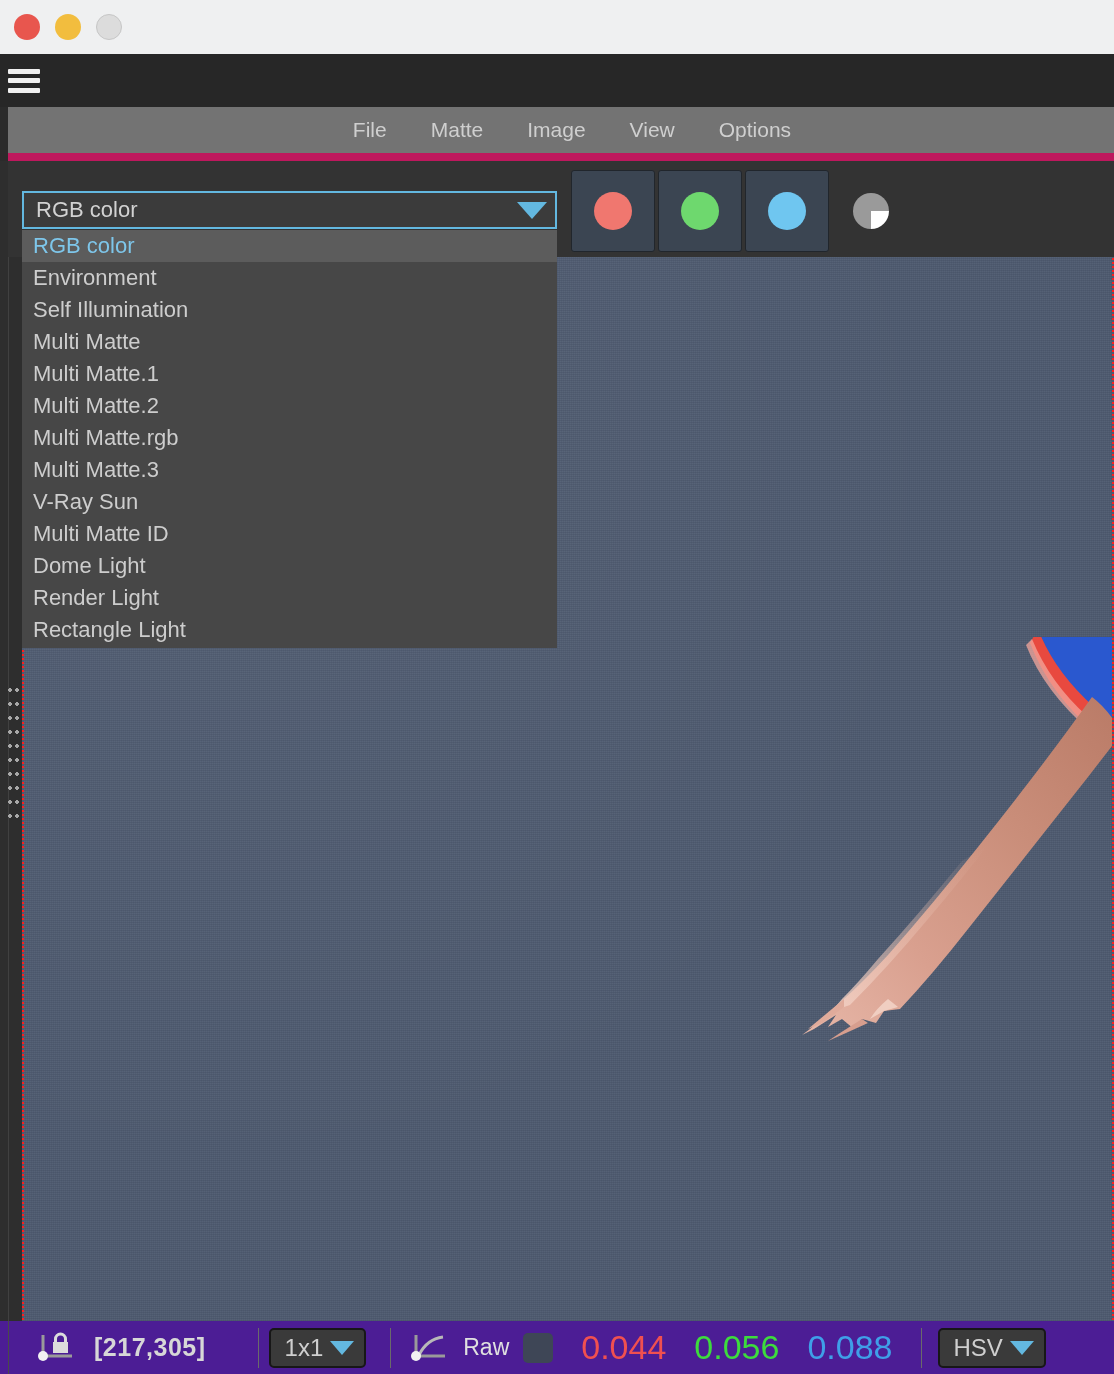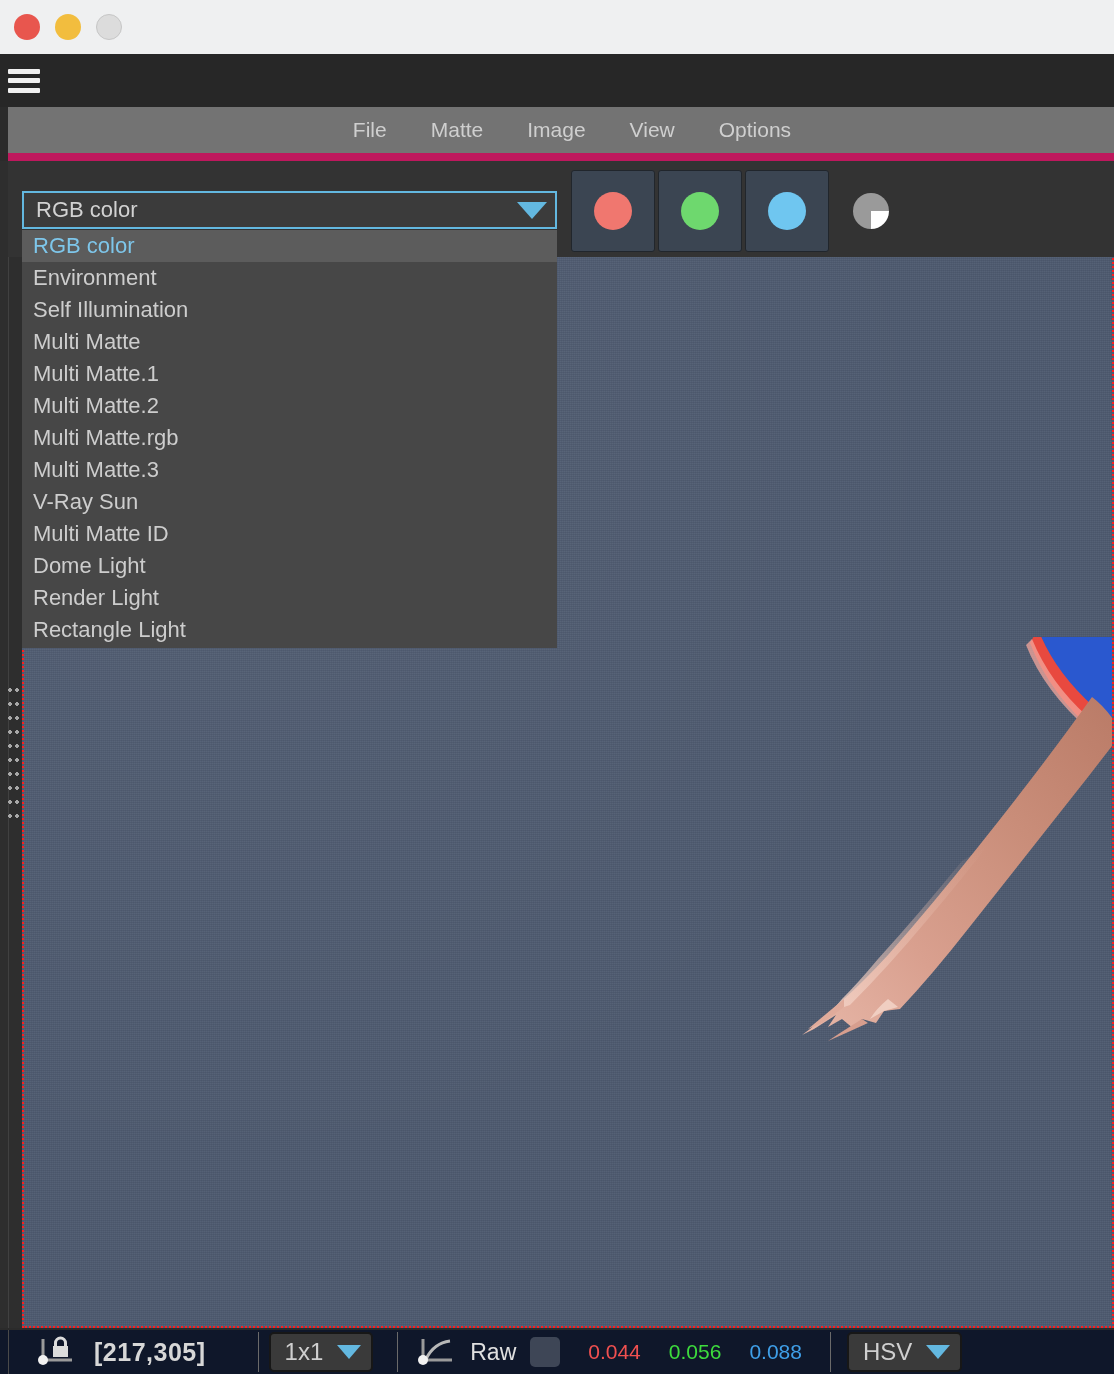--- a/index.html
+++ b/index.html
@@ -103,35 +103,35 @@
   #dropdown {
     position: absolute; left: 22px; top: 230px; width: 535px;
     background: #474747; z-index: 40; padding-bottom: 2px;
   }
   .dd-item { height: 32px; line-height: 32px; padding-left: 11px;
              font-size: 22px; color: #cdcdcd; white-space: nowrap; }
   .dd-item.selected { background: #5c5c5c; color: #7ec6ea; }
 
   
   #statusbar {
-    position: absolute; left: 0; bottom: 0; width: 1114px; height: 44px;
-    background: #0f172a; display: flex; align-items: center;
+    position: absolute; left: 0; bottom: 0; width: 1114px; height: 53px;
+    background: #4c1d95; display: flex; align-items: center;
   }
   #statusbar::before { content:""; position:absolute; left:8px; top:0; bottom:0; width:1px; background:#4a4a4a; }
   .sb-sep { width: 1px; height: 40px; background: #6a6a6a; margin: 0 10px; }
   .sb-icon { width: 42px; height: 34px; margin-left: 34px; }
   .coord { color: #d7d7d7; font-size: 25px; font-weight: bold; margin-left: 18px; letter-spacing: .5px; }
   .sb-combo {
     height: 40px; background: #3a3a3a; border: 2px solid #171717; border-radius: 5px;
-    display: flex; align-items: center; padding: 0 10px 0 14px; gap: 14px;
+    display: flex; align-items: center; padding: 0 10px 0 14px; gap: 7px;
   }
   .sb-combo-label { color: #cfcfcf; font-size: 24px; }
   .raw-label { color: #e0e0e0; font-size: 23px; font-weight: normal; margin-left: 14px; }
   #raw-swatch { width: 30px; height: 30px; border-radius: 5px; background: #3e4656; margin-left: 14px; }
-  .val { font-size: 21px; margin-left: 28px; font-variant-numeric: tabular-nums; }
+  .val { font-size: 34px; margin-left: 28px; font-variant-numeric: tabular-nums; }
   .val.r { color: #f05050; }
   .val.g { color: #3ddb3d; }
   .val.b { color: #3f9fe8; }
 </style>
 </head>
 <body>
 
 <div id="titlebar">
   <div class="light red"></div>
   <div class="light yellow"></div>

